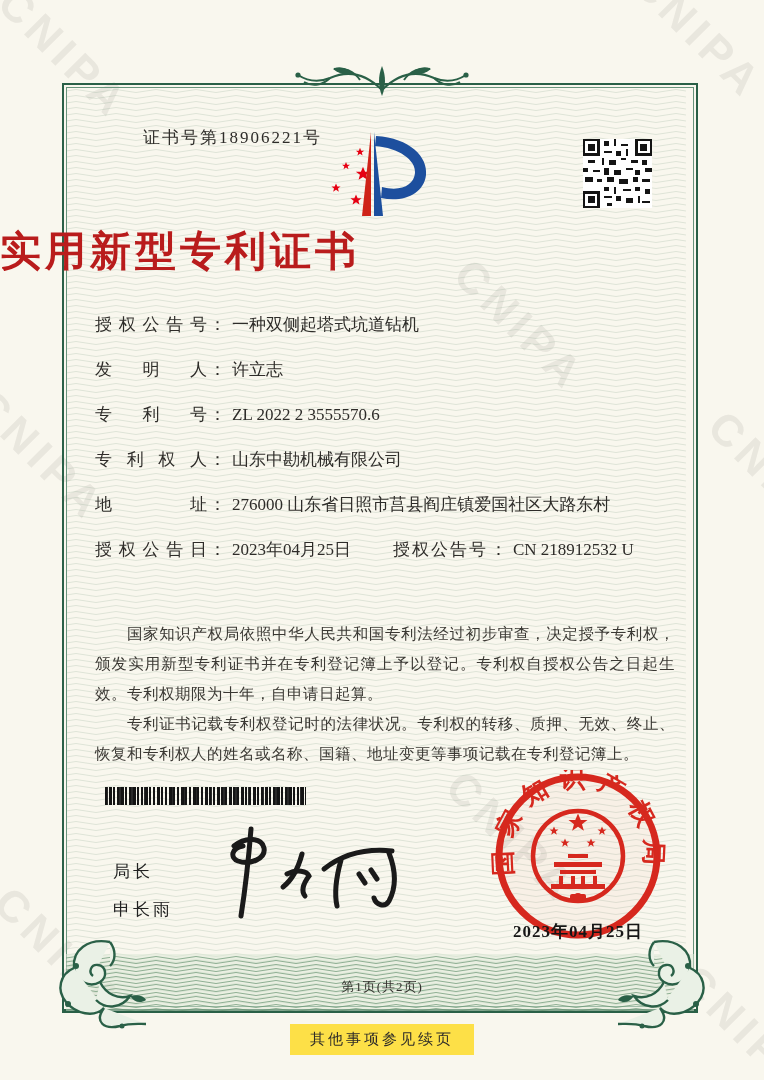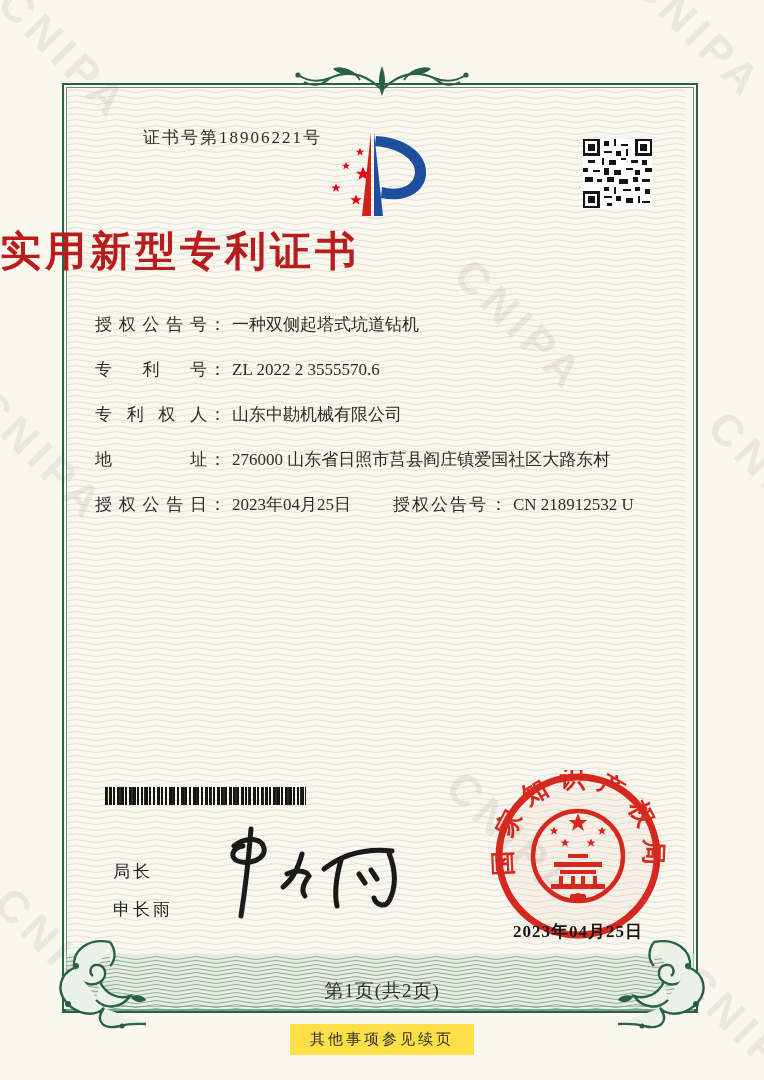--- a/index.html
+++ b/index.html
@@ -57,21 +57,21 @@
           color:#222;letter-spacing:3px;}
   .signer div{margin-bottom:15px;}
   .signature{position:absolute;left:212px;top:826px;z-index:5;}
 
   .seal{position:absolute;left:490px;top:770px;z-index:5;}
   .seal-ring-text{font-size:25px;font-weight:bold;letter-spacing:11px;
                   font-family:"Liberation Serif","DejaVu Serif",serif;}
   .seal-date{font-size:17px;font-weight:bold;letter-spacing:1px;
              font-family:"Liberation Serif","DejaVu Serif",serif;}
 
-  .pageinfo{position:absolute;left:0;right:0;top:978px;text-align:center;font-size:19px;
+  .pageinfo{position:absolute;left:0;right:0;top:978px;text-align:center;font-size:13px;
             color:#33312d;z-index:4;letter-spacing:1px;}
   .contnote{position:absolute;left:50%;top:1024px;transform:translateX(-50%);
             background:#fde047;padding:6px 20px;font-size:15px;letter-spacing:3px;
             color:#2e2c29;z-index:4;white-space:nowrap;}
 </style>
 </head>
 <body>
 
 <svg width="0" height="0" style="position:absolute" aria-hidden="true">
   <defs>
@@ -388,33 +388,40 @@
     </g>
   </svg>
 
   <div class="title">实用新型专利证书</div>
 
   <div class="fields">
     <div class="frow">
       <span class="flabel">授权公告号</span><span class="fcolon">：</span><span class="fvalue">一种双侧起塔式坑道钻机</span>
     </div>
     <div class="frow">
+      <span class="flabel">发明人</span><span class="fcolon">：</span><span class="fvalue">许立志</span>
+    </div>
+    <div class="frow">
       <span class="flabel">专利号</span><span class="fcolon">：</span><span class="fvalue">ZL 2022 2 3555570.6</span>
     </div>
     <div class="frow">
       <span class="flabel">专利权人</span><span class="fcolon">：</span><span class="fvalue">山东中勘机械有限公司</span>
     </div>
     <div class="frow">
       <span class="flabel">地址</span><span class="fcolon">：</span><span class="fvalue">276000 山东省日照市莒县阎庄镇爱国社区大路东村</span>
     </div>
     <div class="frow">
       <span><span class="flabel">授权公告日</span><span class="fcolon">：</span><span class="fvalue">2023年04月25日</span></span><span class="fgroup2"><span class="flabel">授权公告号</span><span class="fcolon">：</span><span class="fvalue">CN 218912532 U</span></span>
     </div>
   </div>
 
+  <div class="paras">
+    <p>国家知识产权局依照中华人民共和国专利法经过初步审查，决定授予专利权，颁发实用新型专利证书并在专利登记簿上予以登记。专利权自授权公告之日起生效。专利权期限为十年，自申请日起算。</p>
+    <p>专利证书记载专利权登记时的法律状况。专利权的转移、质押、无效、终止、恢复和专利权人的姓名或名称、国籍、地址变更等事项记载在专利登记簿上。</p>
+  </div>
 
   <div class="barcode"></div>
 
   <div class="signer">
     <div>局长</div>
     <div>申长雨</div>
   </div>
 
   <svg class="signature" width="200" height="98" viewBox="0 0 200 98">
     <g fill="none" stroke="#1a1a1a" stroke-width="5" stroke-linecap="round">

